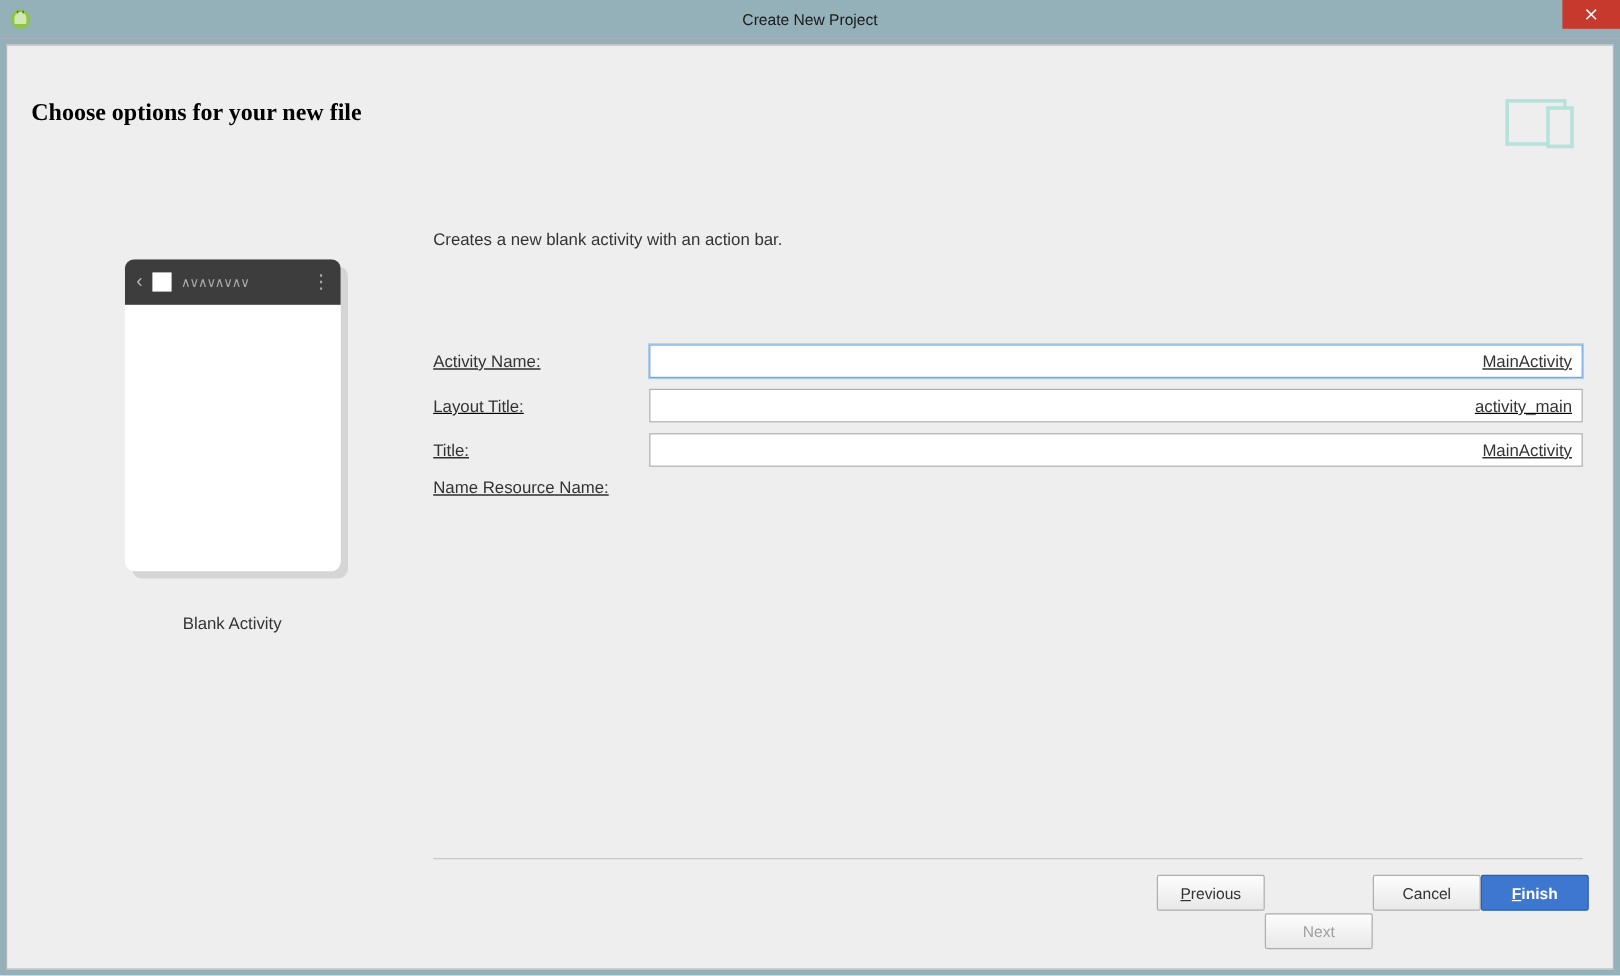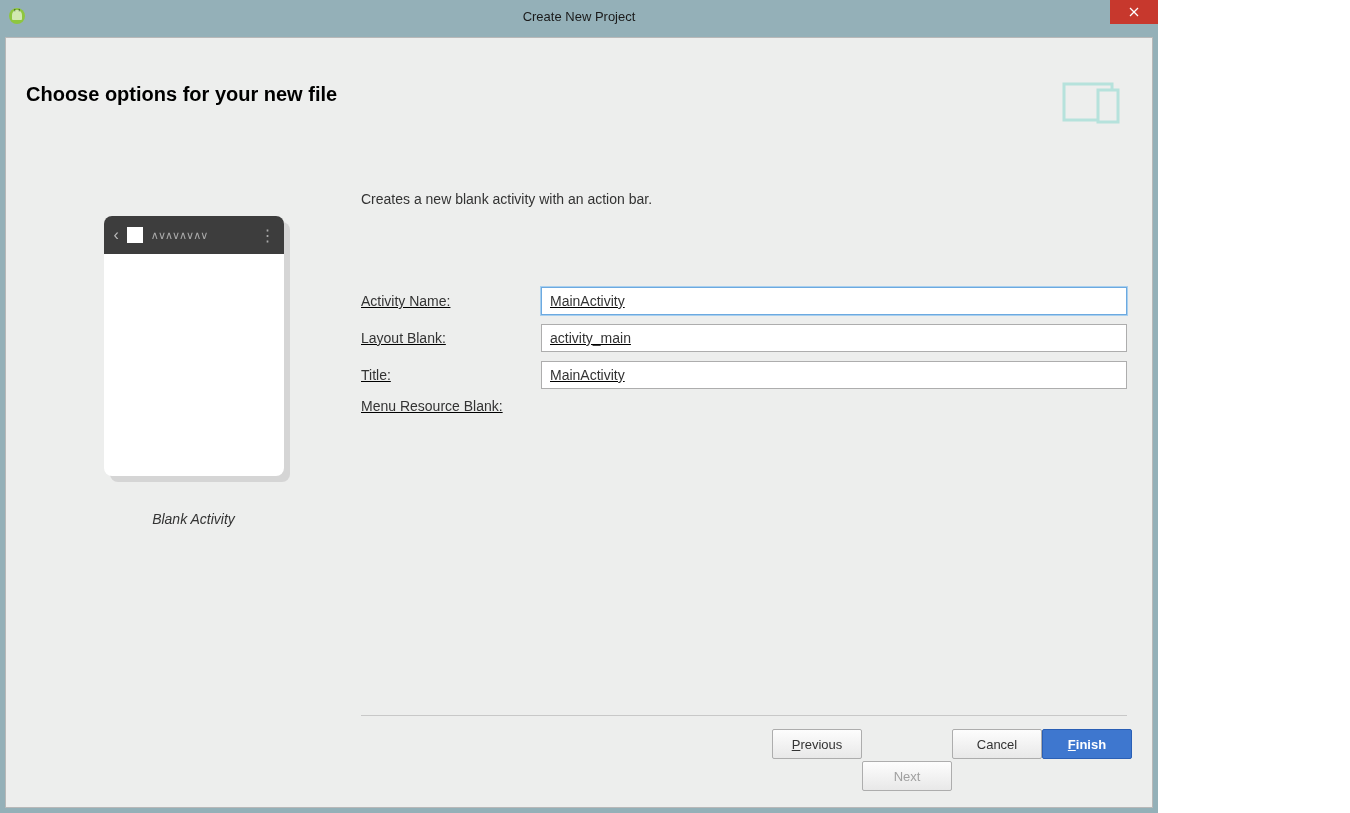--- a/index.html
+++ b/index.html
@@ -4,21 +4,21 @@
   <style>
     * { margin: 0; padding: 0; box-sizing: border-box; }
     body {
       font-family: "Segoe UI", Tahoma, sans-serif;
       background: #ffffff;
       width: 1350px;
       height: 813px;
       overflow: hidden;
     }
     .window {
-      width: 1158px;
+      width: 1350px;
       height: 813px;
       background: #f9a8d4;
       display: flex;
       flex-direction: column;
     }
     .titlebar {
       height: 32px;
       background: #94b0b8;
       display: flex;
       align-items: center;
@@ -67,20 +67,21 @@
     .header-row {
       display: flex;
       justify-content: space-between;
       align-items: flex-start;
       padding: 45px 20px 0 20px;
     }
     .header-title {
       font-size: 20px;
       font-weight: bold;
       color: #000;
+      font-family: Liberation Serif, serif;
     }
     .header-icon {
       width: 70px;
       height: 48px;
       margin-top: -5px;
     }
     .content-row {
       display: flex;
       flex: 1;
       padding: 0 20px;
@@ -145,21 +146,20 @@
     }
     .phone-dots {
       color: #aaa;
       font-size: 16px;
       letter-spacing: -2px;
     }
     .preview-label {
       margin-top: 35px;
       font-size: 14px;
       color: #333;
-      font-style: italic;
     }
     .form-col {
       flex: 1;
       padding-top: 65px;
       padding-right: 5px;
       display: flex;
       flex-direction: column;
     }
     .description {
       font-size: 14px;
@@ -180,20 +180,21 @@
     .form-input {
       flex: 1;
       height: 28px;
       padding: 0 8px;
       font-size: 14px;
       font-family: inherit;
       border: 1px solid #adadad;
       background: #fff;
       color: #333;
       outline: none;
+      text-align: right;
     }
     .form-input.focused {
       border: 1px solid #6ca9e0;
       box-shadow: 0 0 0 1px #a8cfee;
     }
     .hint-divider {
       border: none;
       border-top: 1px solid #c8c8c8;
       margin-top: auto;
       margin-bottom: 13px;
@@ -287,31 +288,31 @@
 
         <div class="form-col">
           <div class="description">Creates a new blank activity with an action bar.</div>
 
           <div class="form-row">
             <div class="form-label">Activity Name:</div>
             <input class="form-input focused" type="text" value="MainActivity" style="">
           </div>
 
           <div class="form-row">
-            <div class="form-label">Layout Blank:</div>
+            <div class="form-label">Layout Title:</div>
             <input class="form-input" type="text" value="activity_main" style="">
           </div>
 
           <div class="form-row">
             <div class="form-label">Title:</div>
             <input class="form-input" type="text" value="MainActivity" style="">
           </div>
 
           <div class="form-row">
-            <div class="form-label">Menu Resource Blank:</div>
+            <div class="form-label">Name Resource Name:</div>
           </div>
 
           <hr class="hint-divider">
         </div>
       </div>
 
       <div class="button-row">
         <button class="btn"><span class="u">P</span><span>revious</span></button>
         <button class="btn" disabled="">Next</button>
         <button class="btn">Cancel</button>

